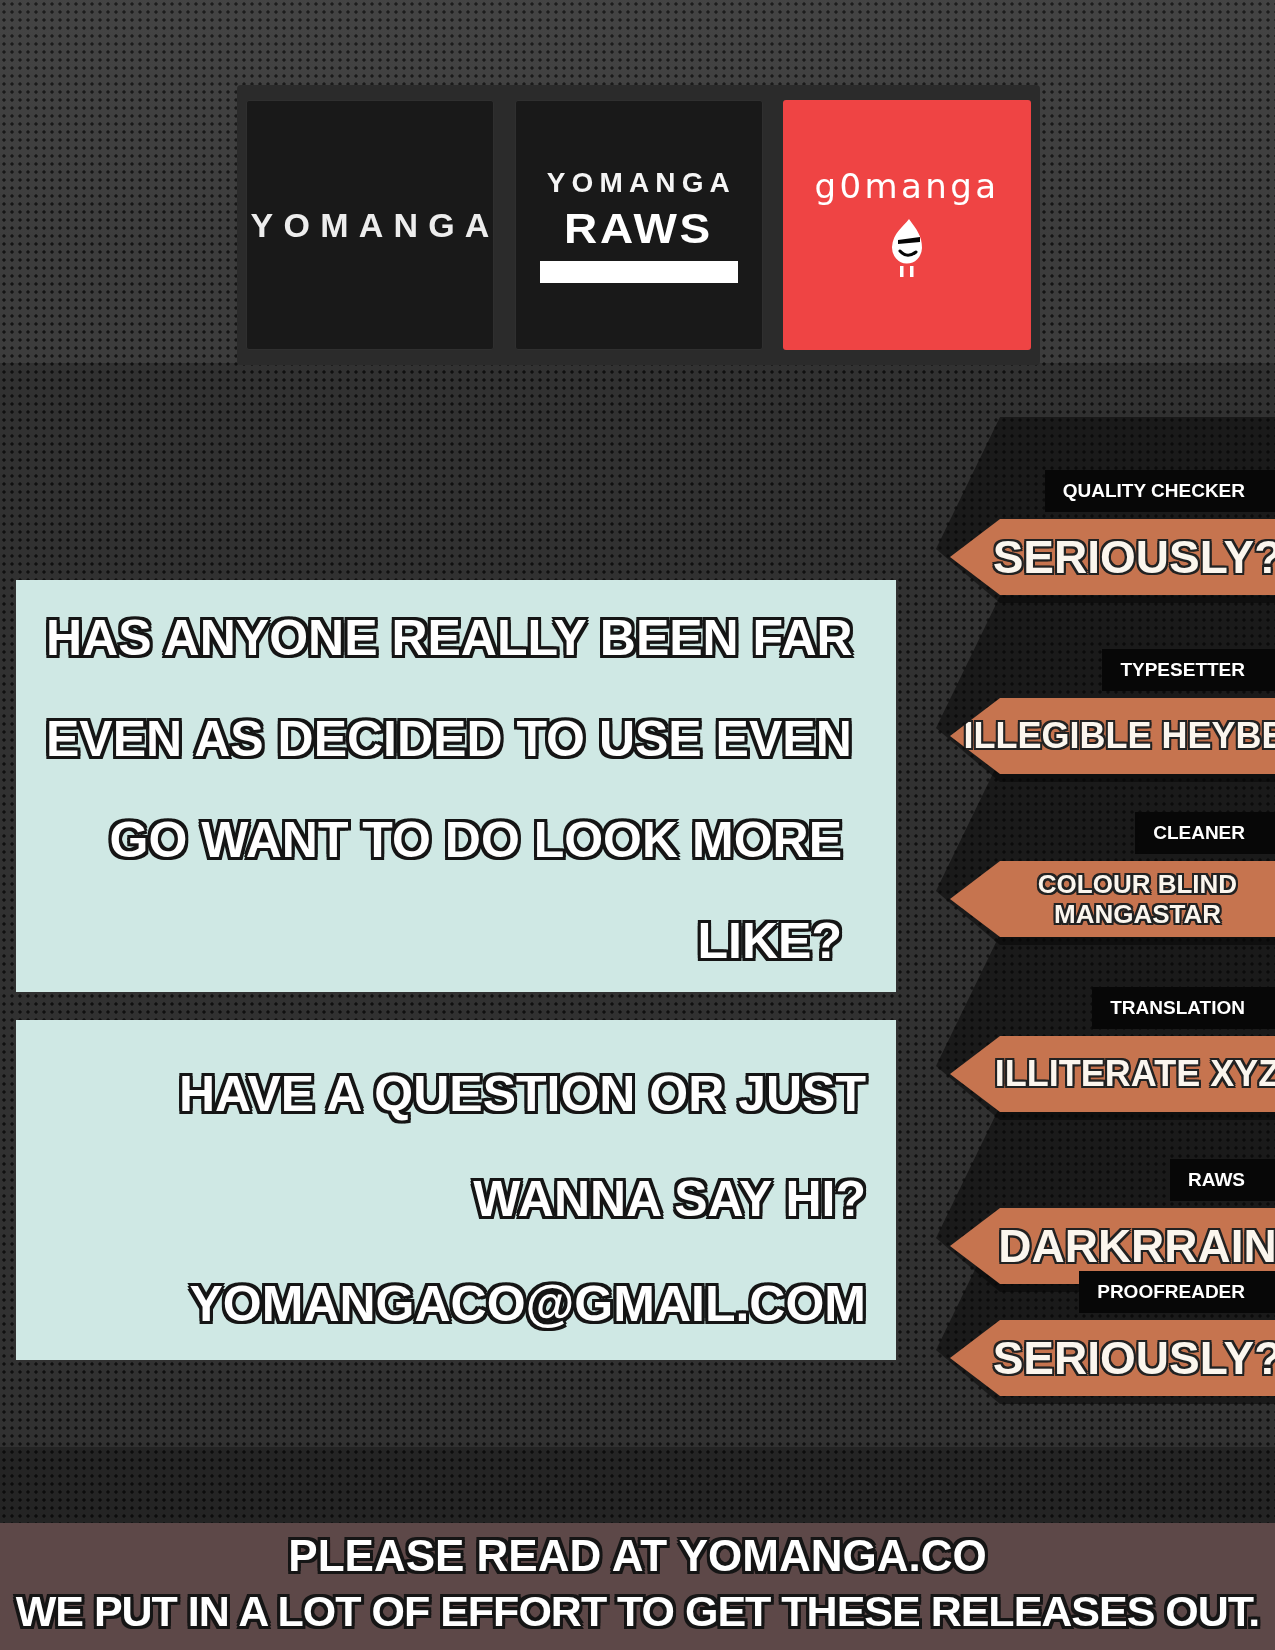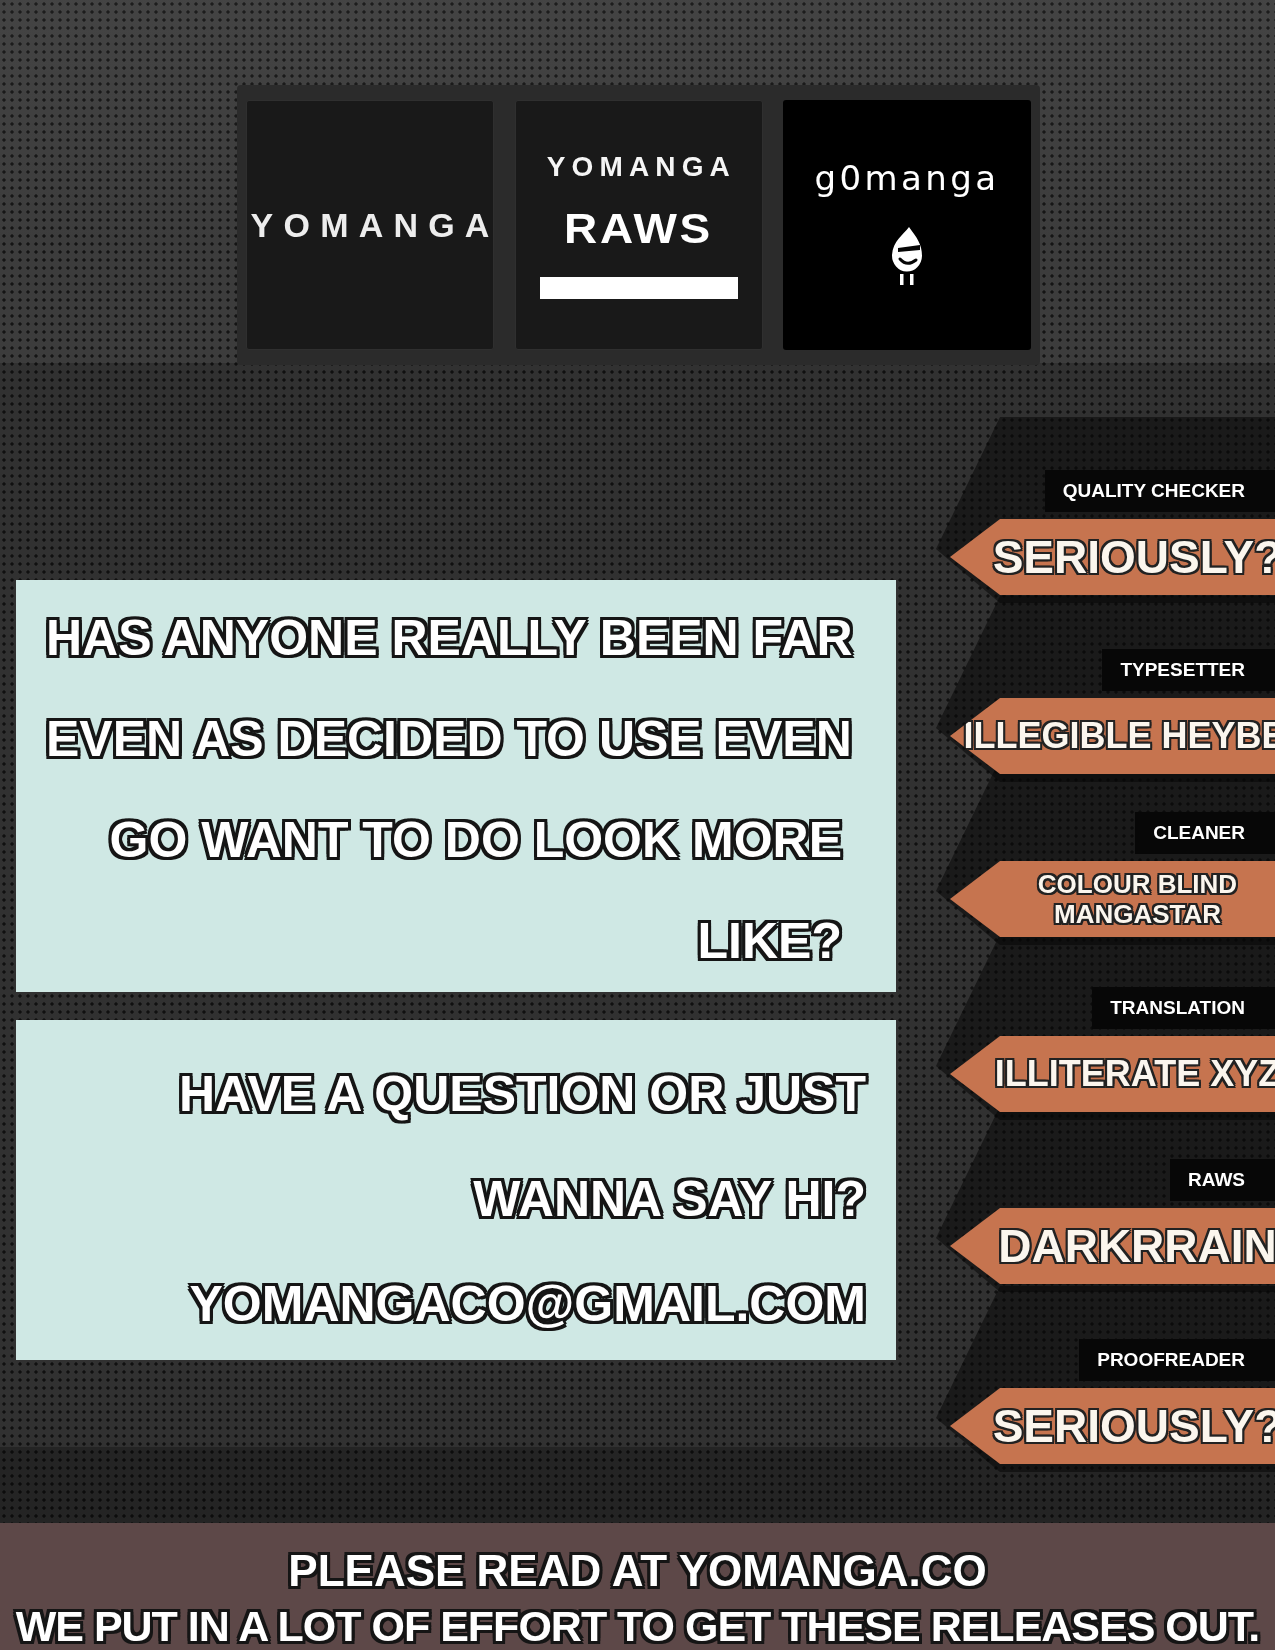--- a/index.html
+++ b/index.html
@@ -20,56 +20,56 @@
     -3px -3px 0 #151515,3px -3px 0 #151515,-3px 3px 0 #151515,3px 3px 0 #151515,
     -3px 0 0 #151515,3px 0 0 #151515,0 -3px 0 #151515,0 3px 0 #151515;}
   .ol2{color:#fbf6ee;text-shadow:
     -2px -2px 0 #222,2px -2px 0 #222,-2px 2px 0 #222,2px 2px 0 #222,
     -2px 0 0 #222,2px 0 0 #222,0 -2px 0 #222,0 2px 0 #222;}
   
   .logo-box{position:absolute;left:237px;top:85px;width:803px;height:280px;
     background:#2b2b2b;border-radius:4px;display:flex;align-items:center;
     justify-content:space-between;padding:0 9px;box-sizing:border-box;}
   .tile{width:248px;height:250px;border-radius:3px;display:flex;flex-direction:column;
-    align-items:center;justify-content:center;box-sizing:border-box;gap:16px;}
+    align-items:center;justify-content:center;box-sizing:border-box;}
   .tile-dark{background:#191919;border:1px solid #2f2f2f;}
-  .tile-black{background:#000000;}
+  .tile-black{background:#ef4444;}
   .t1-text{font-size:34px;font-weight:600;letter-spacing:0.30em;color:#ededed;padding-left:0.3em;}
   .t2-line1{font-size:28px;font-weight:600;letter-spacing:0.22em;color:#f5f5f5;padding-left:0.2em;}
   .t2-raws{font-size:46px;font-weight:800;letter-spacing:0.06em;color:#fff;margin-top:2px;transform:scaleY(0.92);}
   .t2-bar{width:198px;height:22px;background:#fff;margin-top:6px;}
   .t3-text{font-size:34px;font-weight:500;letter-spacing:0.10em;color:#fff;font-family:"DejaVu Sans",sans-serif;}
   .t3-mascot{margin-top:12px;}
   
   .panel{position:absolute;left:16px;width:880px;background:#cfe8e4;box-sizing:border-box;}
   .panel1{top:580px;height:412px;padding:8px 54px 0 30px;text-align:right;}
   .panel2{top:1020px;height:340px;padding:22px 30px 0 30px;text-align:center;}
   .panel .line{font-weight:700;font-size:50px;line-height:101px;white-space:nowrap;}
   .panel2 .line{line-height:105px;text-align:right;}
   
   .credit{position:absolute;right:0;width:325px;}
   .credit::before{content:"";position:absolute;top:-26px;right:0;bottom:-8px;left:-14px;
     background:rgba(8,8,8,0.55);
     clip-path:polygon(64px 0,100% 0,100% 100%,64px 100%,0 71%);z-index:0;}
-  .c1{top:443px;} .c2{top:622px;} .c3{top:785px;} .c4{top:960px;} .c5{top:1132px;} .c6{top:1312px;}
+  .c1{top:443px;} .c2{top:622px;} .c3{top:785px;} .c4{top:960px;} .c5{top:1132px;} .c6{top:1244px;}
   .credit-bar{position:relative;z-index:1;margin-left:auto;width:fit-content;height:42px;
     background:#070707;color:#fff;font-weight:700;font-size:19px;line-height:42px;
     padding:0 30px 0 18px;white-space:nowrap;margin-top:27px;}
   .credit-ribbon{position:relative;z-index:1;margin-top:7px;width:100%;height:76px;
     background:#c6744f;display:flex;align-items:center;justify-content:center;
     padding-left:50px;box-sizing:border-box;
     clip-path:polygon(0 50%,50px 0,100% 0,100% 100%,50px 100%);}
   .credit-ribbon .nm{font-weight:700;white-space:nowrap;}
   .name-lg{font-size:46px;}
   .name-md{font-size:36px;}
   .ribbon-2line{height:76px;flex-direction:column;line-height:30px;}
   .name-sm{font-size:26px;line-height:30px;text-align:right;}
   
   .footer{position:absolute;left:0;top:1523px;width:100%;height:127px;background:#5d4848;
-    text-align:center;box-sizing:border-box;padding-top:21px;}
+    text-align:center;box-sizing:border-box;padding-top:6px;}
   .footer-l1{font-weight:700;font-size:44px;line-height:54px;white-space:nowrap;}
   .footer-l2{font-weight:700;font-size:43px;line-height:56px;white-space:nowrap;letter-spacing:-1px;}
 </style>
 </head>
 <body>
 
 <div class="shade shade-top"></div>
 <div class="shade shade-mid"></div>
 <div class="shade shade-strip"></div>
 

